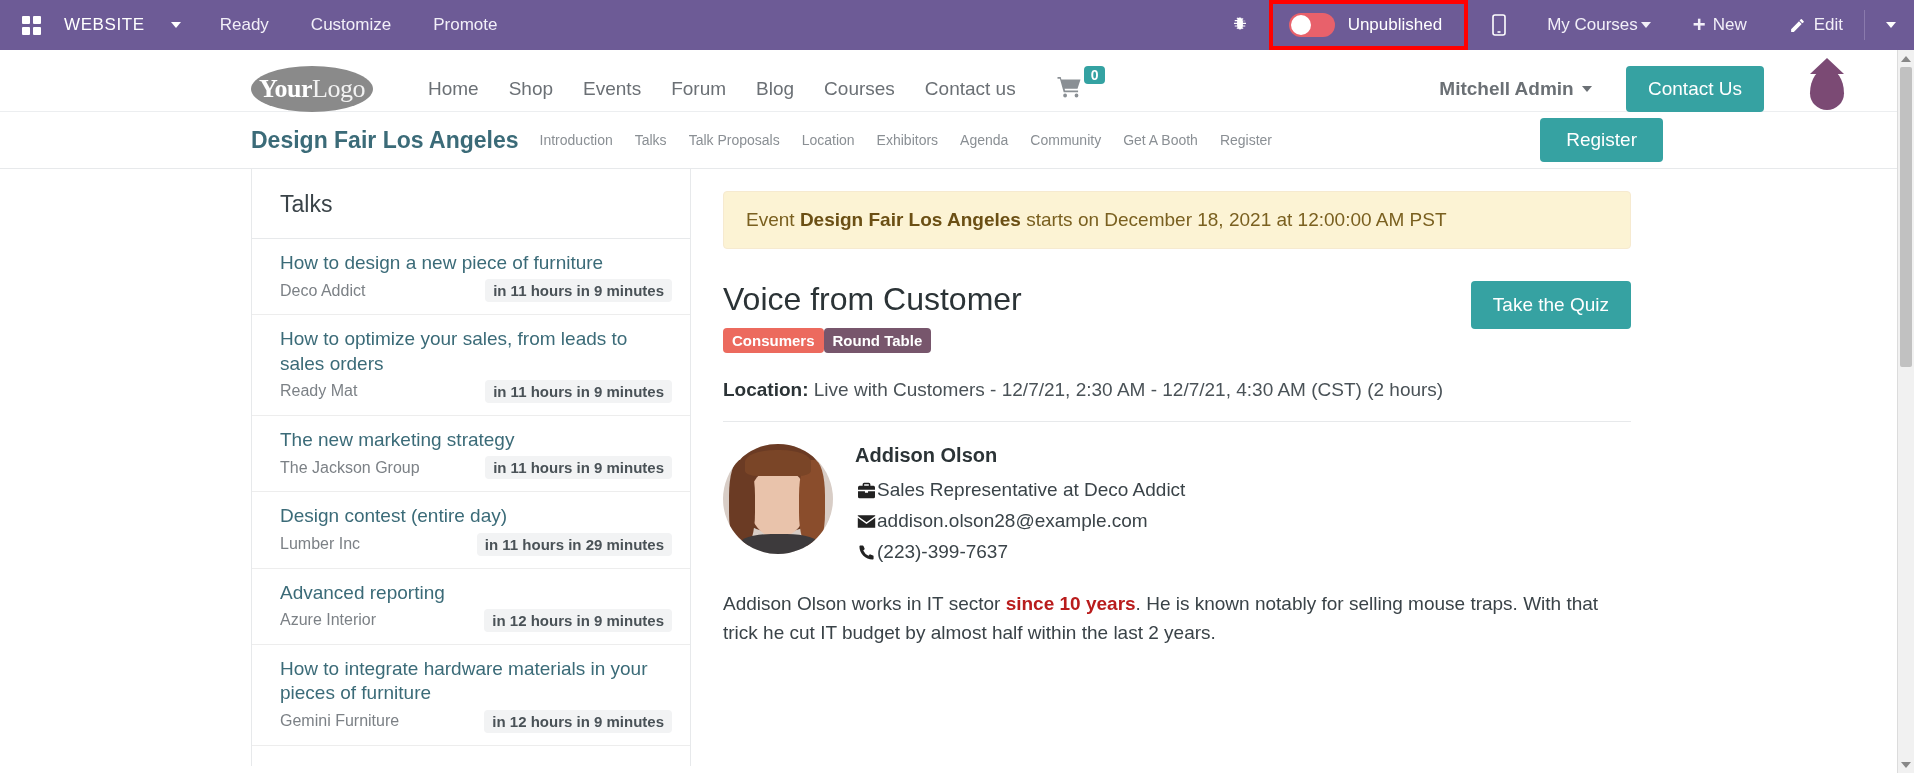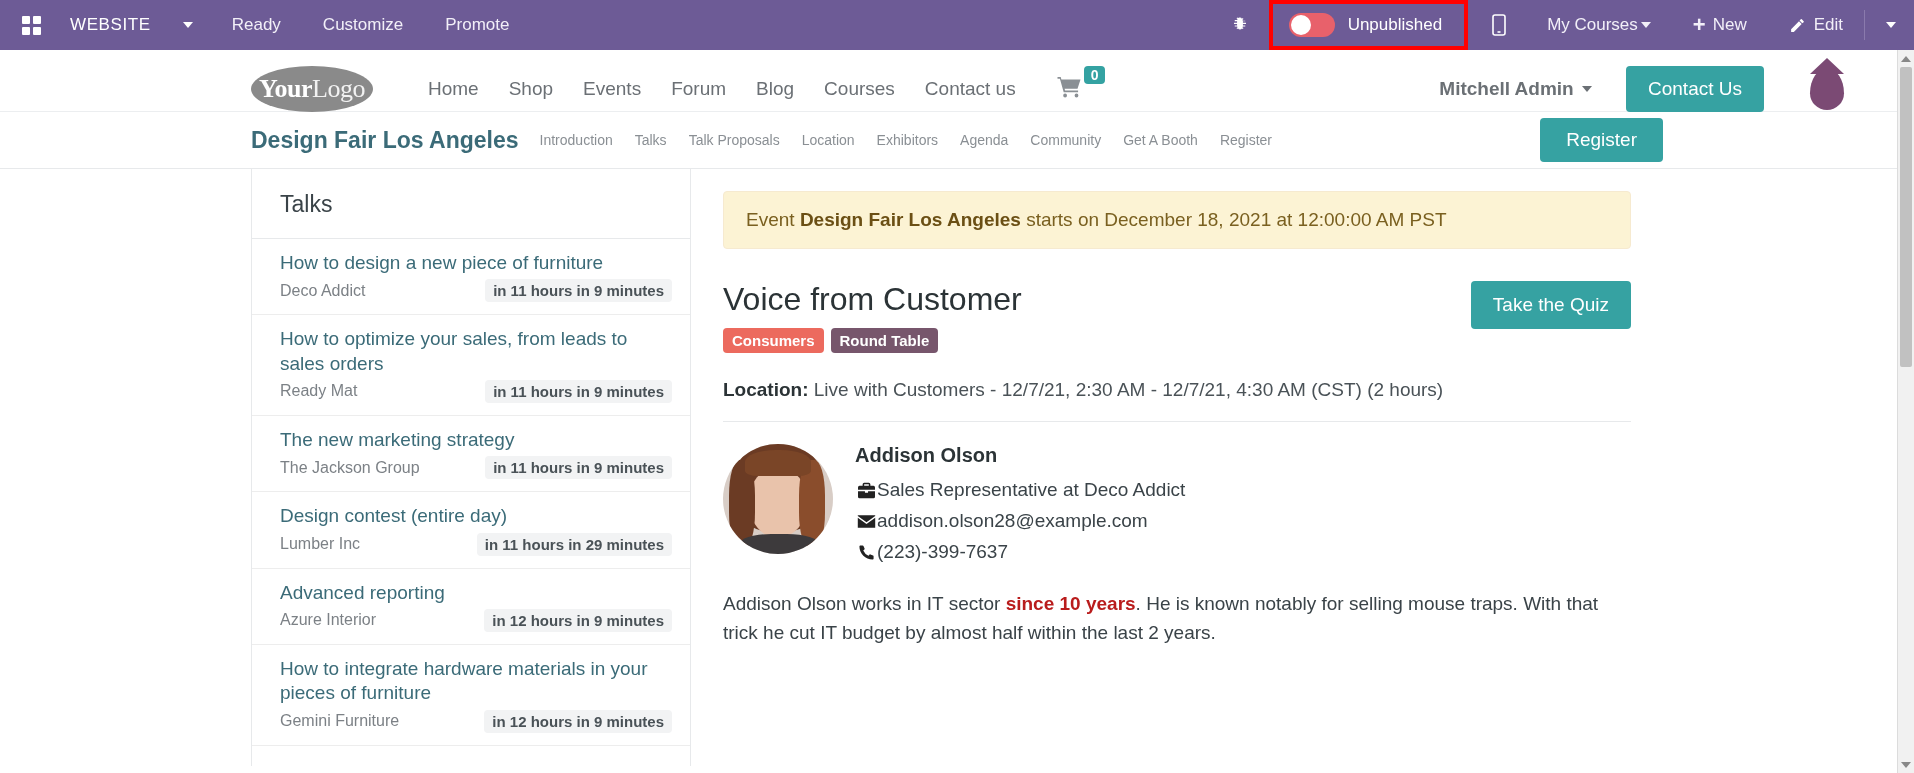--- a/index.html
+++ b/index.html
@@ -10,21 +10,21 @@
     background:#ffffff; color:#212529;
     -webkit-font-smoothing:antialiased;
   }
 
   
   .adminbar{
     height:50px; background:#6d5b96; display:flex; align-items:center;
     color:#fff; font-size:17px; position:relative; z-index:40;
   }
   .ab-left{ display:flex; align-items:center; }
-  .ab-brand{ display:flex; align-items:center; gap:29px; padding:0 18px 0 22px; height:50px; }
+  .ab-brand{ display:flex; align-items:center; gap:23px; padding:0 18px 0 22px; height:50px; }
   .grid-icon{ display:grid; grid-template-columns:repeat(2,8px); grid-template-rows:repeat(2,8px); gap:3px; }
   .grid-icon i{ background:#fff; display:block; width:8px; height:8px; border-radius:1px; }
   .ab-brand-label{ letter-spacing:.6px; font-size:17px; }
   .caret{ display:inline-block; width:0;height:0;border-left:5px solid transparent;border-right:5px solid transparent;border-top:6px solid currentColor; margin-left:3px; vertical-align:middle;}
   .ab-item{ padding:0 21px; height:50px; display:flex; align-items:center; font-size:17px; color:#f2eff8; white-space:nowrap;}
   .ab-spacer{ flex:1; }
   .ab-right{ display:flex; align-items:center; height:50px; }
   .bug-icon{ padding:0 16px; display:flex; align-items:center; }
   .unpub{
     display:flex; align-items:center; gap:13px; padding:8px 22px 8px 16px;
@@ -115,21 +115,21 @@
 
   .main{ flex:1; padding:22px 0 0 0; min-width:0; }
   .main-inner{ width:908px; margin-left:32px; }
   .alert-box{
     background:#fcf3d4; color:#7a6020; border:1px solid #f6ead0; border-radius:4px;
     padding:17px 22px; font-size:19px; margin-bottom:28px;
   }
   .alert-box b{ color:#6b4f14; }
   .title-row{ display:flex; align-items:flex-start; justify-content:space-between; gap:20px;}
   .talk-h1{ font-size:32px; color:#2b3336; font-weight:normal; margin:4px 0 10px 0;}
-  .badges{ display:flex; gap:7px; }
+  .badges{ display:flex; }
   .badge{ color:#fff; font-size:15px; font-weight:bold; padding:4px 9px; border-radius:4px; }
   .badge-consumers{ background:#ec6a5e; }
   .badge-round{ background:#77566c; }
   .quiz-btn{ padding:13px 22px; font-size:19px; margin-top:4px;}
   .location-line{ margin-top:26px; font-size:19px; color:#4a5257; }
   .location-line b{ color:#2b3336; }
   .hr{ height:1px; background:#e7e9eb; margin:20px 0 0 0; }
 
   .speaker{ display:flex; gap:22px; margin-top:22px; }
   .avatar{

